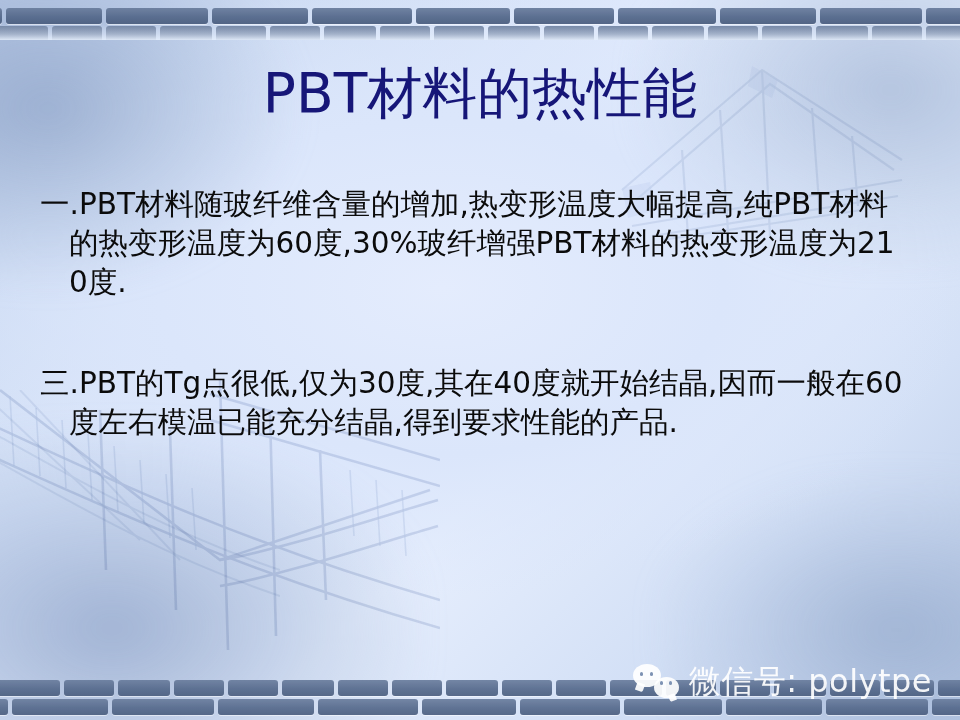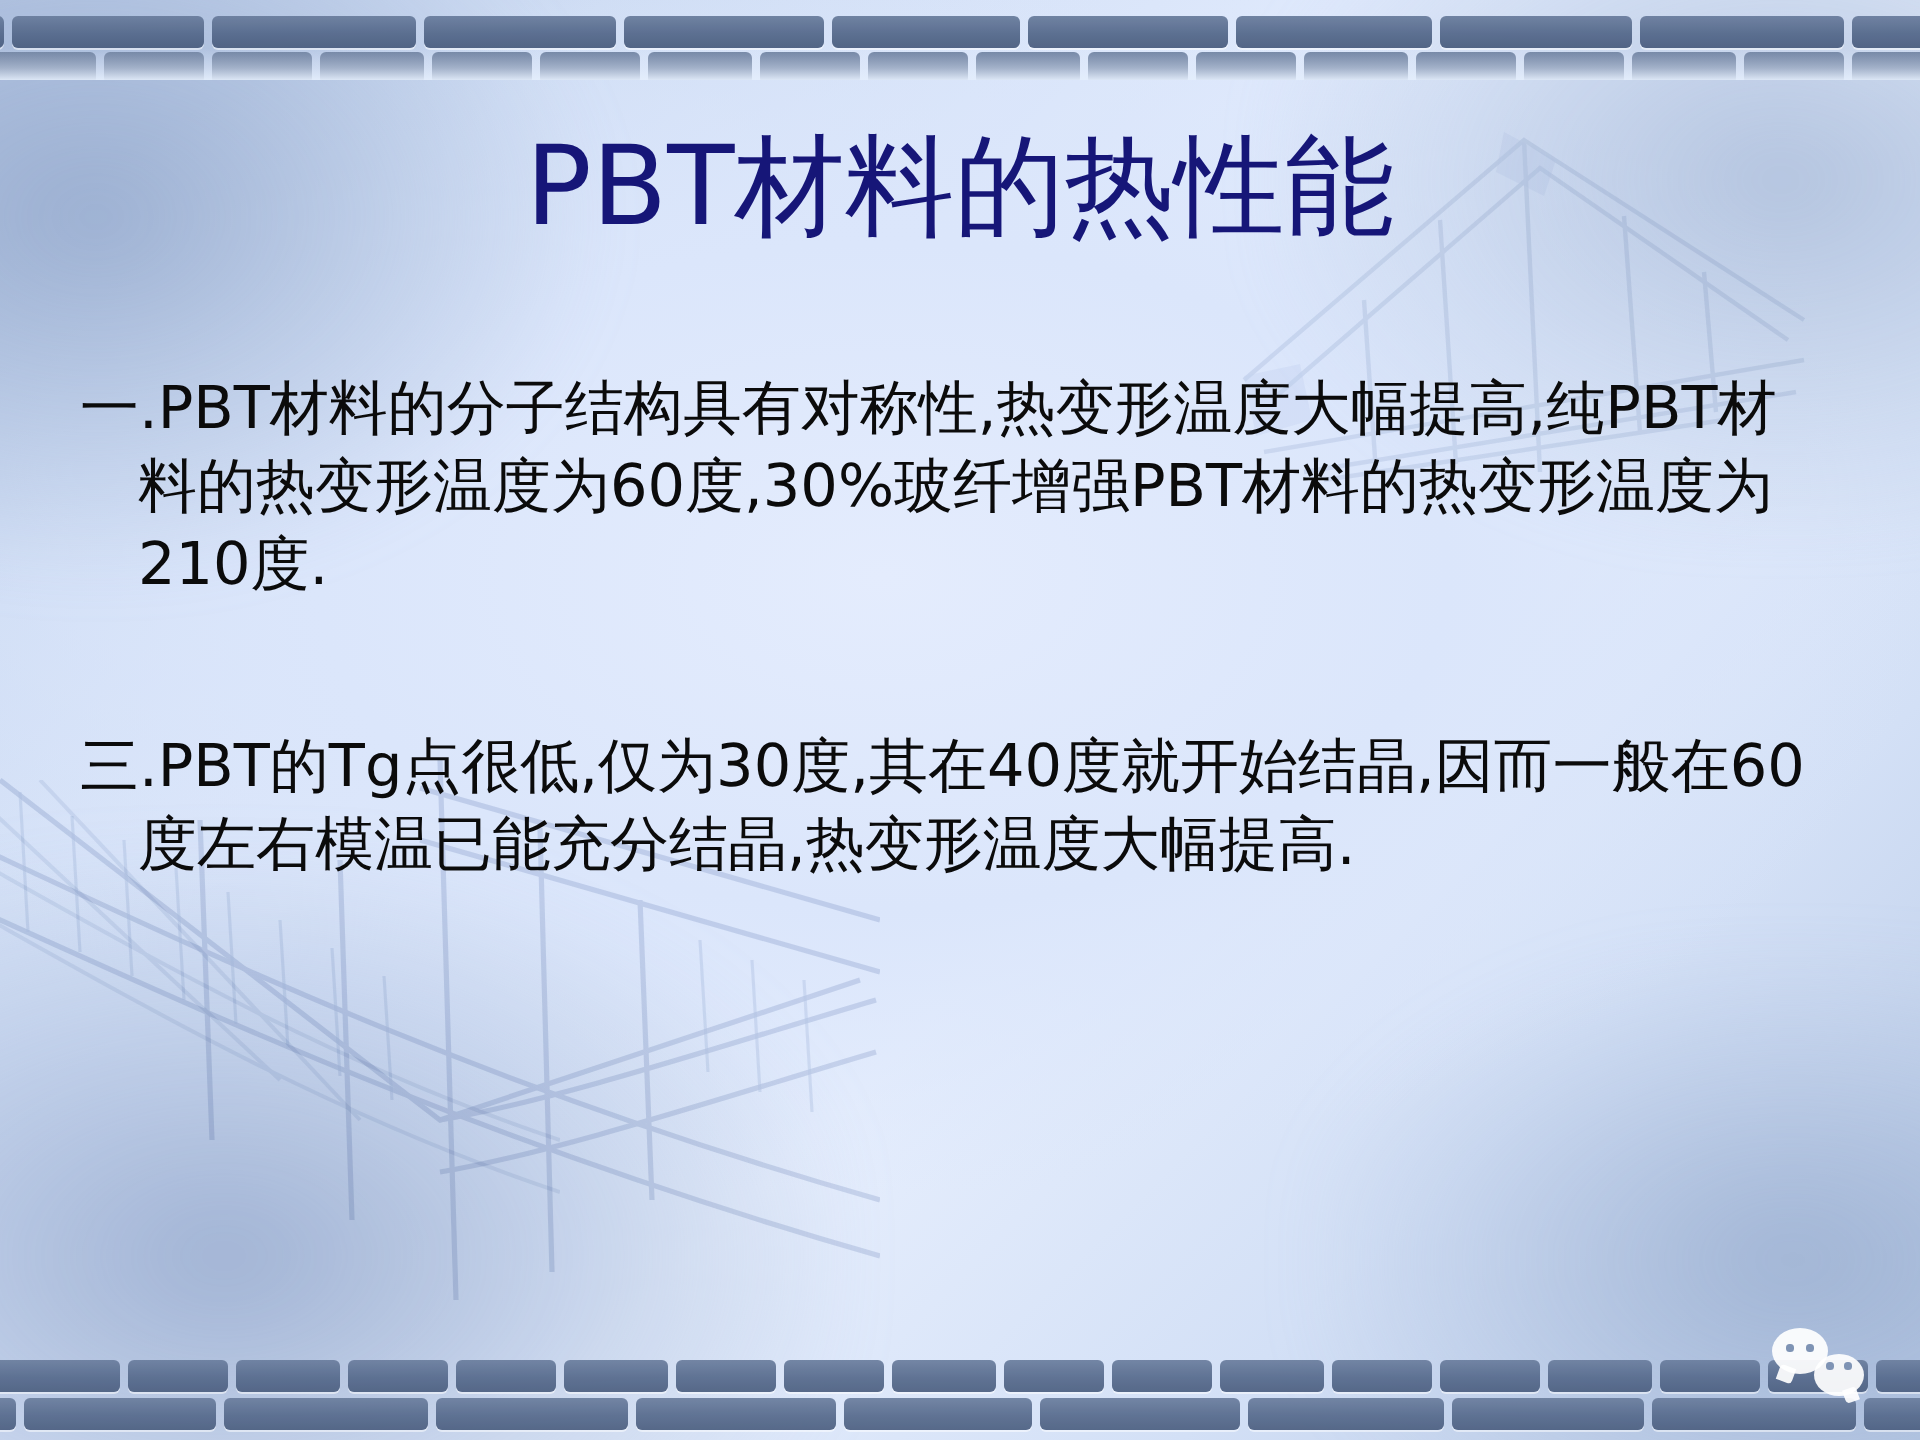--- a/index.html
+++ b/index.html
@@ -349,28 +349,29 @@
         <span class="brick" style="width:98px"></span>
       <span class="brick" style="width:96px"></span>
         <span class="brick" style="width:102px"></span>
       <span class="brick" style="width:98px"></span>
     </div>
   </div>
 
   <div class="title">PBT材料的热性能</div>
 
   <div class="body-block">
-    <p class="para para-1">一.PBT材料的分子结构具有对称性,热变形温度大幅提高,纯PBT材料的热变形温度为60度,30%玻纤增强PBT材料的热变形温度为210度.</p>
-    <p class="para para-3">三.PBT的Tg点很低,仅为30度,其在40度就开始结晶,因而一般在60度左右模温已能充分结晶,热变形温度大幅提高.</p>
+    <p class="para para-1">一.PBT材料随玻纤维含量的增加,热变形温度大幅提高,纯PBT材料的热变形温度为60度,30%玻纤增强PBT材料的热变形温度为210度.</p>
+    <p class="para para-3">三.PBT的Tg点很低,仅为30度,其在40度就开始结晶,因而一般在60度左右模温已能充分结晶,得到要求性能的产品.</p>
   </div>
 
   <div class="wechat">
     <div class="wechat-logo">
       <span class="bubble bubble-big"></span>
       <span class="dot" style="left:7px; top:8px;"></span>
       <span class="dot" style="left:17px; top:8px;"></span>
       <span class="bubble bubble-small"></span>
       <span class="dot" style="left:27px; top:17px;"></span>
       <span class="dot" style="left:36px; top:17px;"></span>
     </div>
+    <div class="wechat-text">微信号: polytpe</div>
   </div>
 
 </div>
 
 </body></html>

